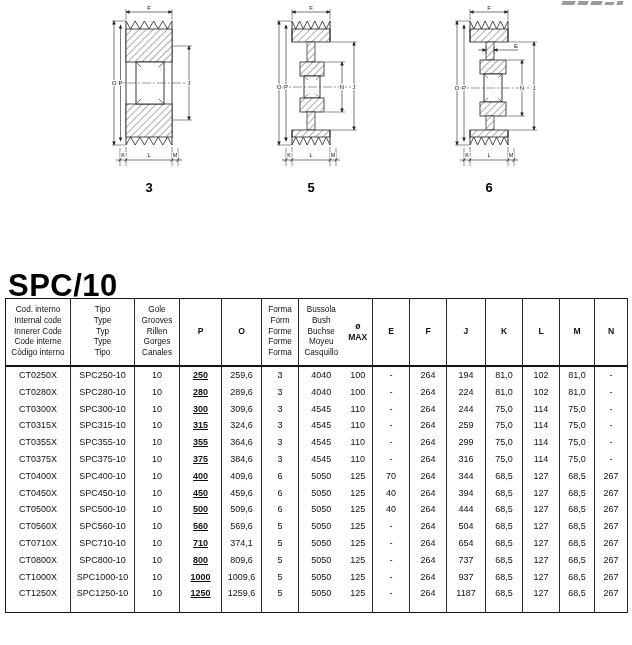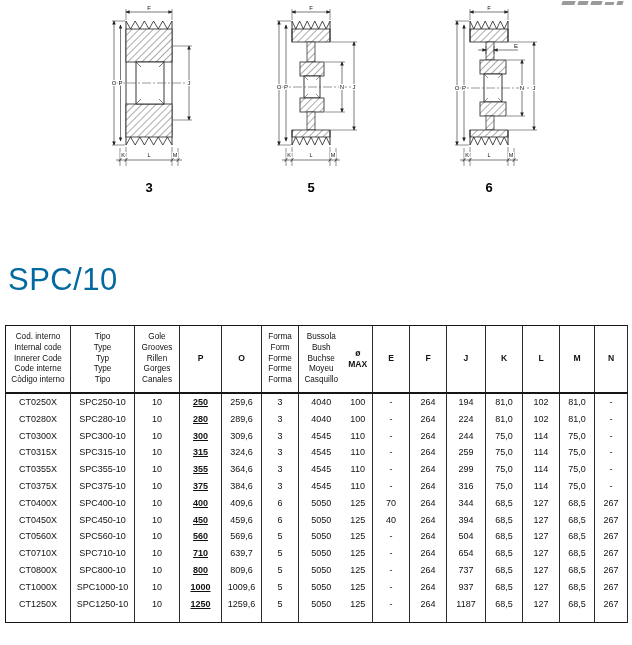--- a/index.html
+++ b/index.html
@@ -24,26 +24,26 @@
   #d5{left:252px;width:145px;height:205px;}
   #d6{left:428px;width:150px;height:205px;}
   .diagram svg{width:100%;height:100%;display:block;}
   .dim-text{font-family:"Liberation Sans",sans-serif;font-size:6px;fill:#111;
             paint-order:stroke;stroke:#ffffff;stroke-width:2.2px;text-anchor:middle;}
   .dim-text-sm{font-size:5.5px;}
   .num-text{font-family:"Liberation Sans",sans-serif;font-size:13px;font-weight:bold;fill:#000;text-anchor:middle;
             paint-order:stroke;stroke:#fff;stroke-width:0;}
 
   .title{
-    position:absolute;left:8px;top:262px;
-    font-size:31px;font-weight:normal;letter-spacing:0.5px;color:#0369a1;
+    position:absolute;left:8px;top:268px;
+    font-size:31px;font-weight:bold;letter-spacing:0.5px;color:#000000;
   }
 
   table.tbl{
-    position:absolute;left:5px;top:325px;width:622px;
+    position:absolute;left:5px;top:298px;width:622px;
     border-collapse:collapse;table-layout:fixed;
     border:1.5px solid #161616;
   }
   .tbl th,.tbl td{
     border-right:1px solid #2a2a2a;
     padding:0;text-align:center;vertical-align:middle;overflow:hidden;
   }
   .tbl thead th{
     height:66px;font-size:8.2px;font-weight:normal;line-height:1.32;
     white-space:pre-line;border-bottom:2px solid #161616;
@@ -422,20 +422,37 @@
       <td>125</td>
       <td>40</td>
       <td>264</td>
       <td>394</td>
       <td>68,5</td>
       <td>127</td>
       <td>68,5</td>
       <td>267</td>
     </tr>
         <tr>
+      <td>CT0500X</td>
+      <td>SPC500-10</td>
+      <td>10</td>
+      <td>500</td>
+      <td>509,6</td>
+      <td>6</td>
+      <td>5050</td>
+      <td>125</td>
+      <td>40</td>
+      <td>264</td>
+      <td>444</td>
+      <td>68,5</td>
+      <td>127</td>
+      <td>68,5</td>
+      <td>267</td>
+    </tr>
+        <tr>
       <td>CT0560X</td>
       <td>SPC560-10</td>
       <td>10</td>
       <td>560</td>
       <td>569,6</td>
       <td>5</td>
       <td>5050</td>
       <td>125</td>
       <td>-</td>
       <td>264</td>
@@ -443,21 +460,21 @@
       <td>68,5</td>
       <td>127</td>
       <td>68,5</td>
       <td>267</td>
     </tr>
         <tr>
       <td>CT0710X</td>
       <td>SPC710-10</td>
       <td>10</td>
       <td>710</td>
-      <td>639,7</td>
+      <td>374,1</td>
       <td>5</td>
       <td>5050</td>
       <td>125</td>
       <td>-</td>
       <td>264</td>
       <td>654</td>
       <td>68,5</td>
       <td>127</td>
       <td>68,5</td>
       <td>267</td>

